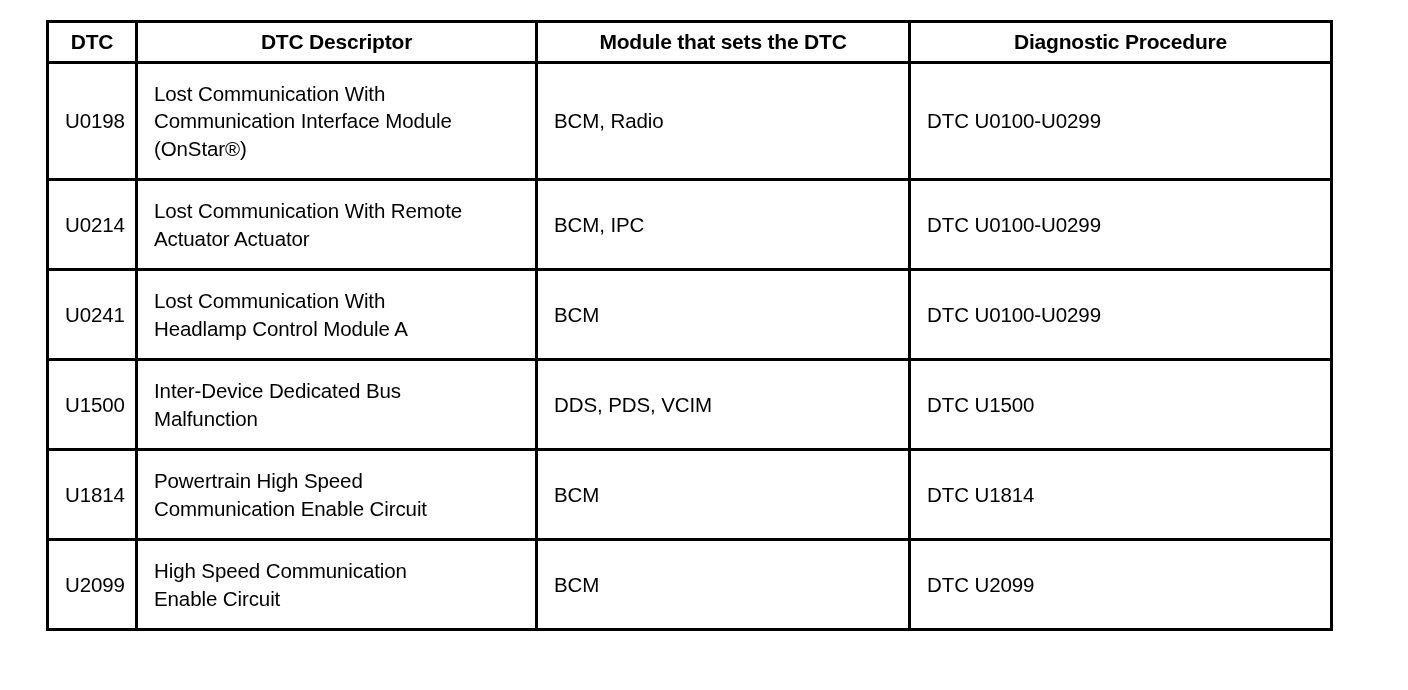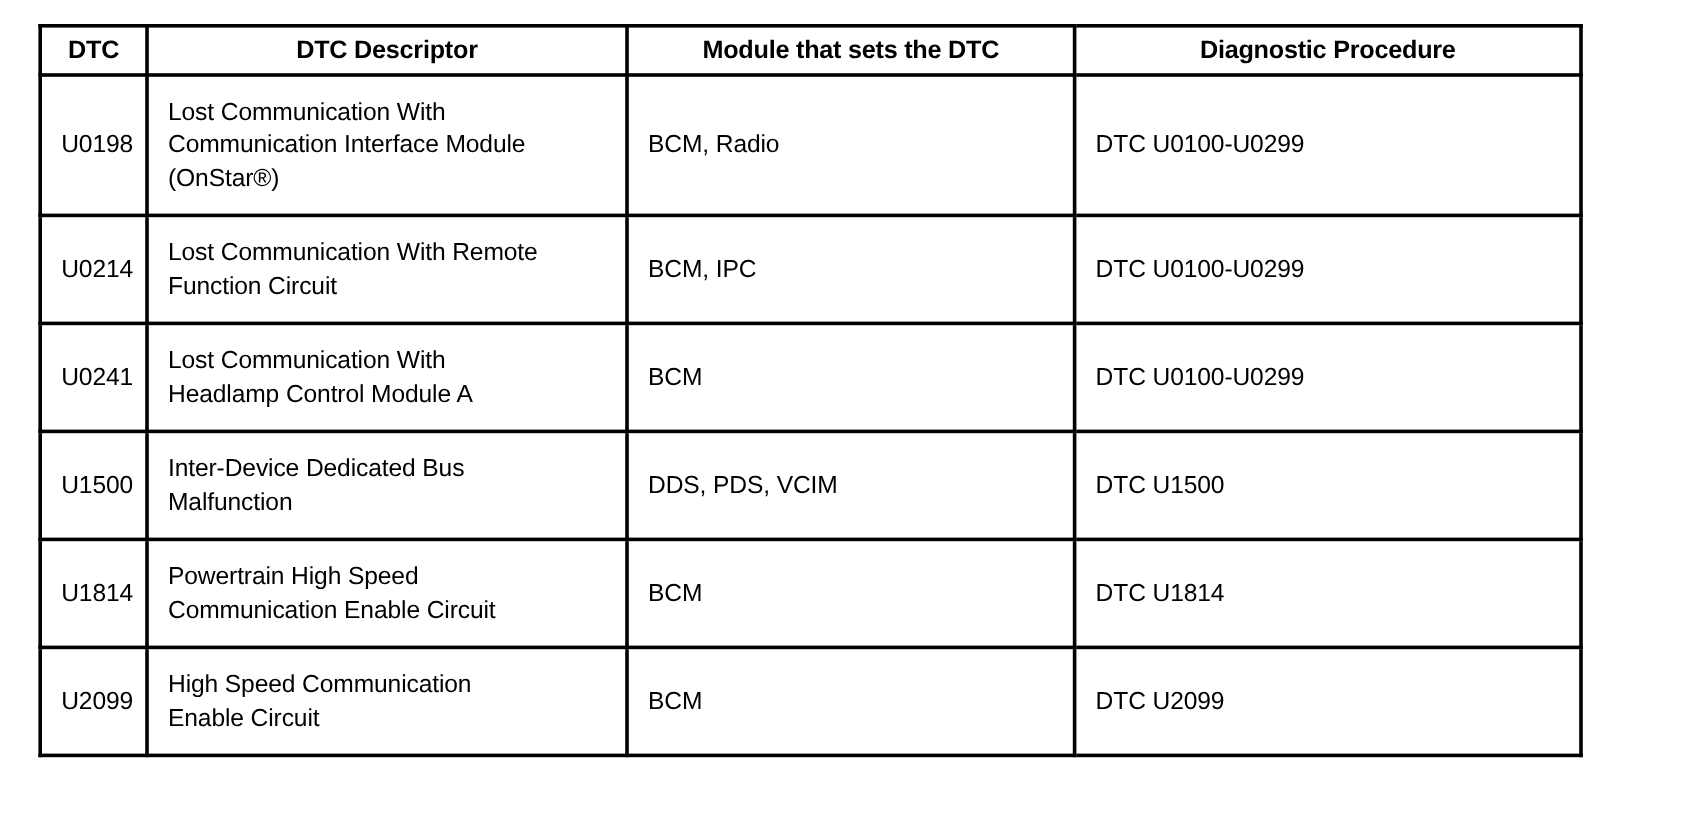--- a/index.html
+++ b/index.html
@@ -16,21 +16,21 @@
     overflow: hidden;
   }
   #page {
     position: relative;
     width: 1408px;
     height: 690px;
     background: #ffffff;
   }
   #dtc-table {
     position: absolute;
-    left: 32px;
+    left: 46px;
     top: 20px;
     width: 1284px;
     border-collapse: collapse;
     table-layout: fixed;
     background: #ffffff;
   }
   #dtc-table col.c-dtc    { width: 89px;  }
   #dtc-table col.c-desc   { width: 400px; }
   #dtc-table col.c-module { width: 373px; }
   #dtc-table col.c-proc   { width: 422px; }
@@ -123,21 +123,21 @@
       </tr>
 
 
 
       <tr class="row-normal">
         <td class="cell-dtc">
           <span class="multiline">U0214</span>
         </td>
         <td class="cell-desc">
           <span class="multiline">Lost Communication With Remote
-Function Circuit</span>
+Actuator Actuator</span>
         </td>
         <td class="cell-module">
           <span class="multiline">BCM, IPC</span>
         </td>
         <td class="cell-proc">
           <span class="multiline">DTC U0100-U0299</span>
         </td>
       </tr>
 
       <tr class="row-normal">

